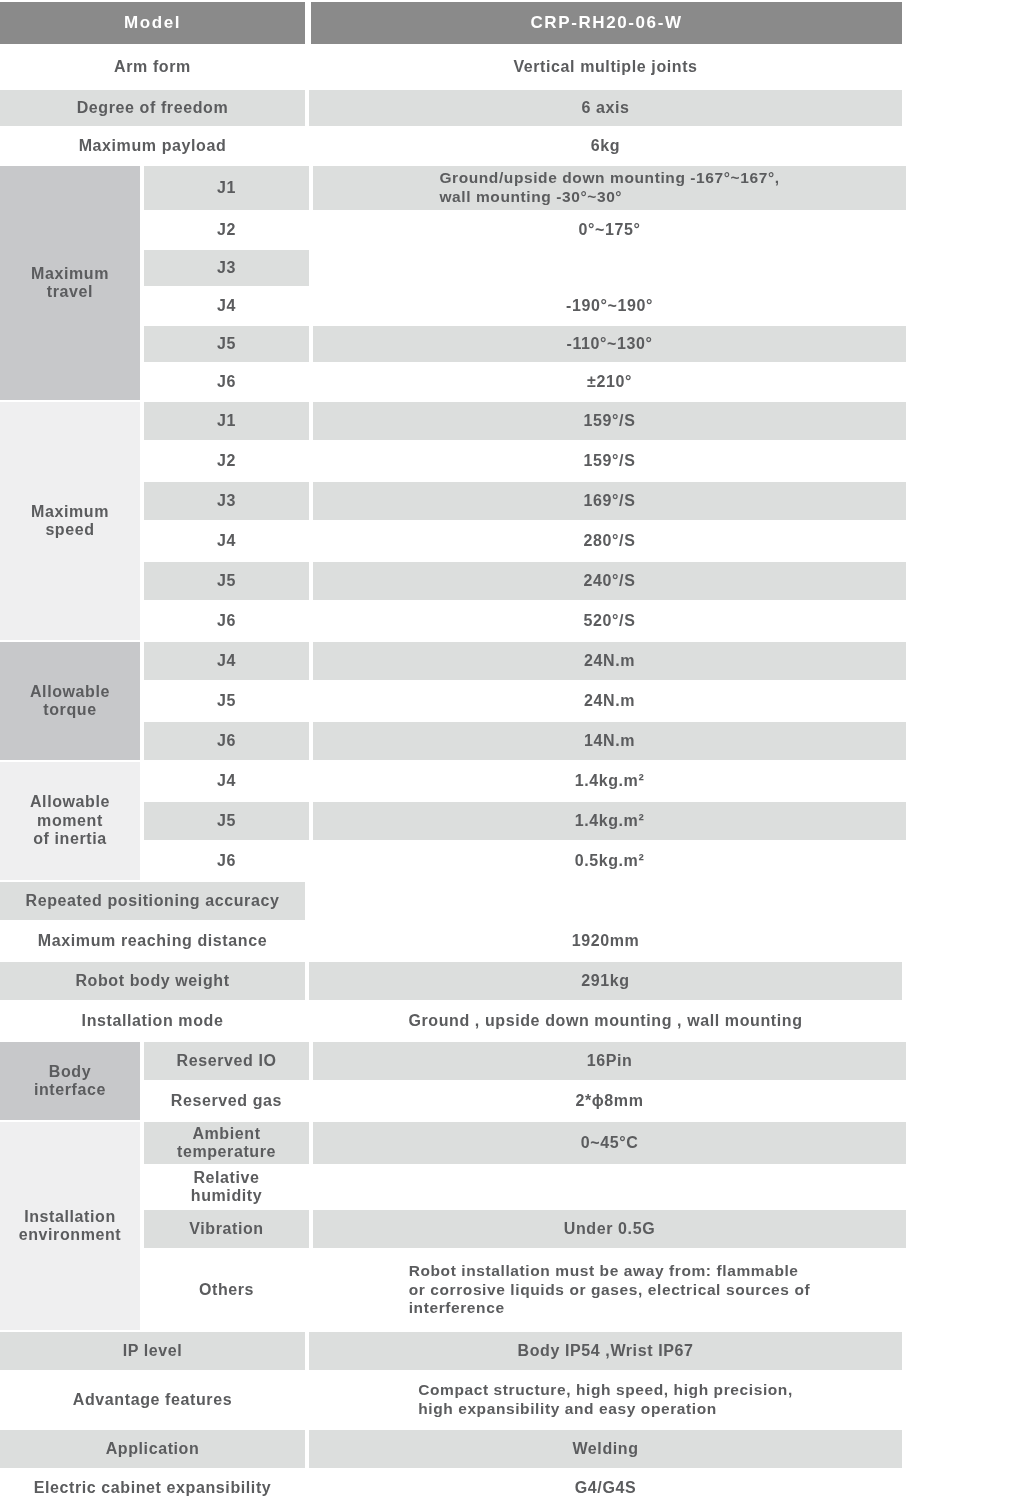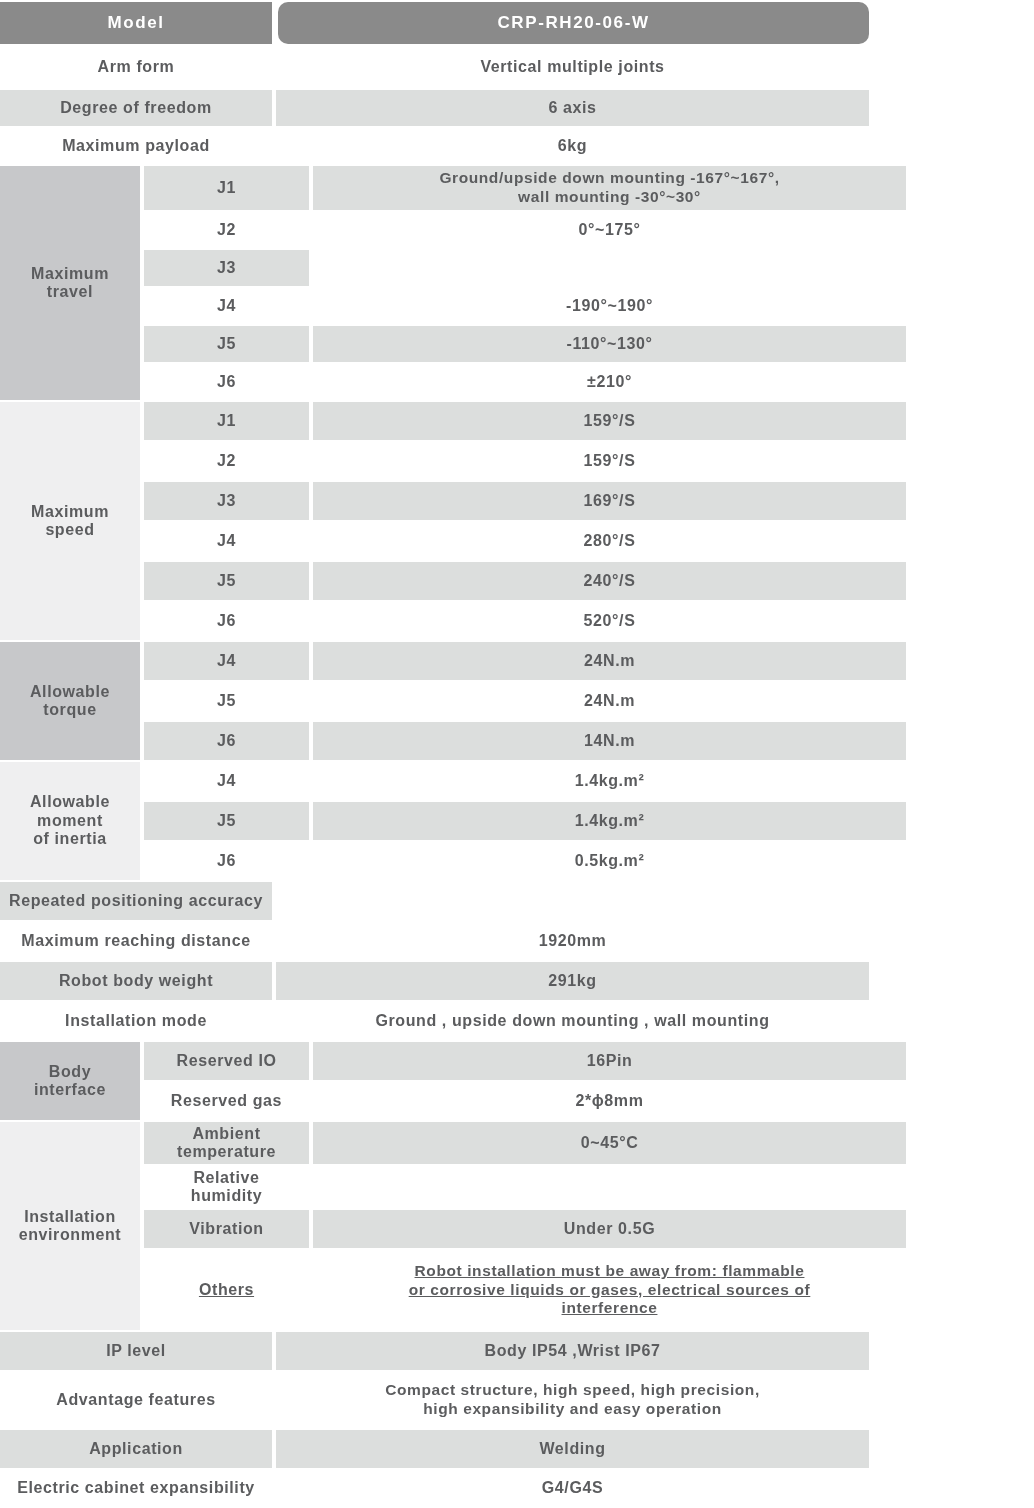--- a/index.html
+++ b/index.html
@@ -18,40 +18,40 @@
     font-family:"Liberation Sans","DejaVu Sans",sans-serif;
     font-weight:bold;color:var(--text);
     font-size:16px;letter-spacing:0.6px;
   }
   .table{width:930px;padding-top:2px;display:flex;flex-direction:column;}
   .row,.section{display:flex;margin-bottom:2px;}
   .cell{
     display:flex;align-items:center;justify-content:center;
     text-align:center;white-space:pre-line;line-height:1.15;
   }
-  .c1{width:272px;}
+  .c1{width:305px;}
   .cv{width:593px;margin-left:4px;}
   .gcell{width:140px;margin-right:4px;}
   .subcol{display:flex;flex-direction:column;width:762px;}
   .subrow{display:flex;margin-bottom:2px;}
   .subrow:last-child{margin-bottom:0;}
   .sub{width:165px;}
   .hdr{background:var(--header-bg);color:var(--header-text);font-size:17px;letter-spacing:1.6px;}
-  .hdr.cv{margin-left:6px;width:591px;border-radius:10px;}
+  .hdr.cv{margin-left:6px;width:591px;}
   .bg-g{background:var(--row-gray);}
   .bg-w{background:var(--row-white);}
   .gdark{background:var(--group-dark);}
   .glight{background:var(--group-light);}
   .h36{height:36px;}
   .h38{height:38px;}
   .h42{height:42px;}
   .h44{height:44px;}
   .h56{height:56px;}
-  .h80{height:80px;text-decoration:underline;}
-  .left-block{display:inline-block;text-align:center;white-space:pre-line;font-size:15.5px;line-height:1.22;}
+  .h80{height:80px;}
+  .left-block{display:inline-block;text-align:left;white-space:pre-line;font-size:15.5px;line-height:1.22;}
 </style>
 </head>
 <body>
 
 <div class="table">
 
   <div class="row">
     <div class="cell c1 h42 hdr">Model</div>
     <div class="cell cv h42 hdr">CRP-RH20-06-W</div>
   </div>

